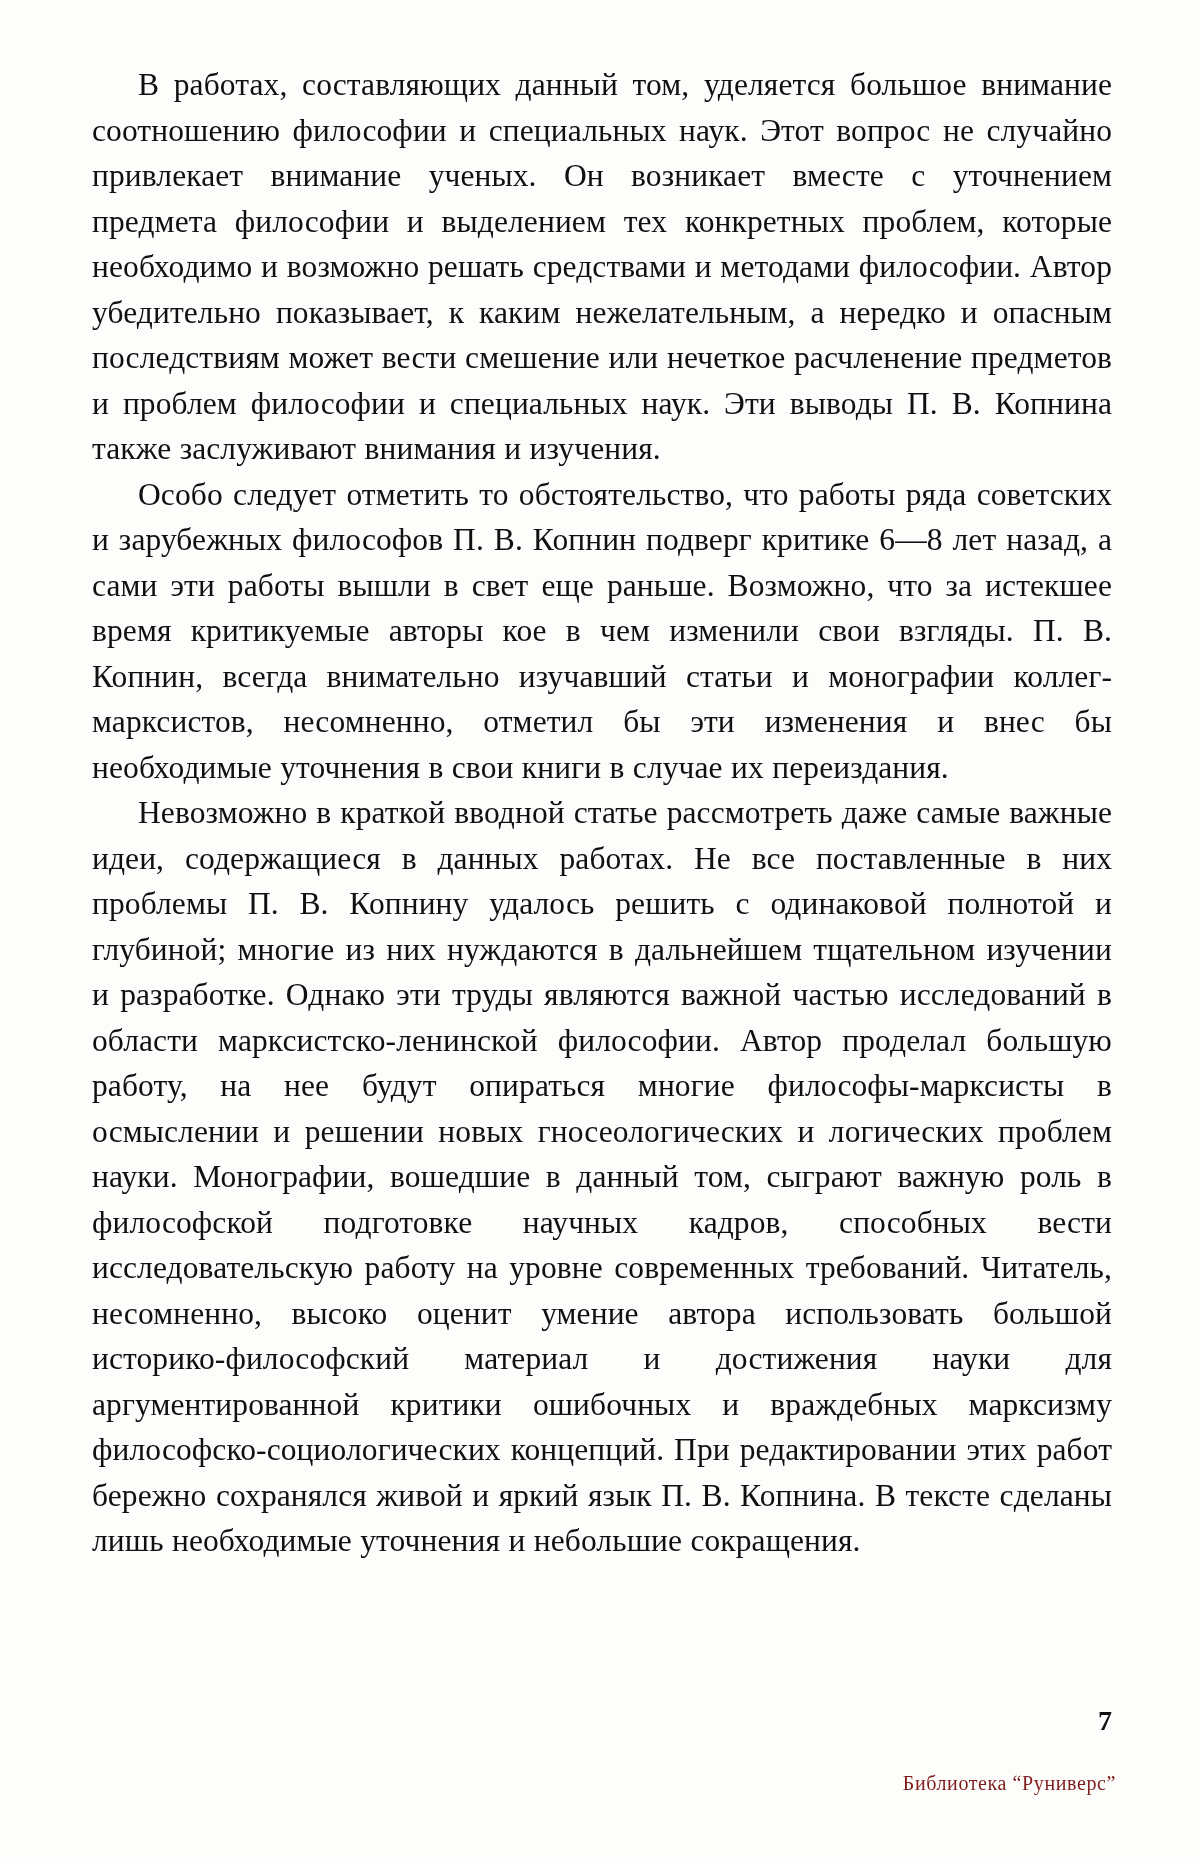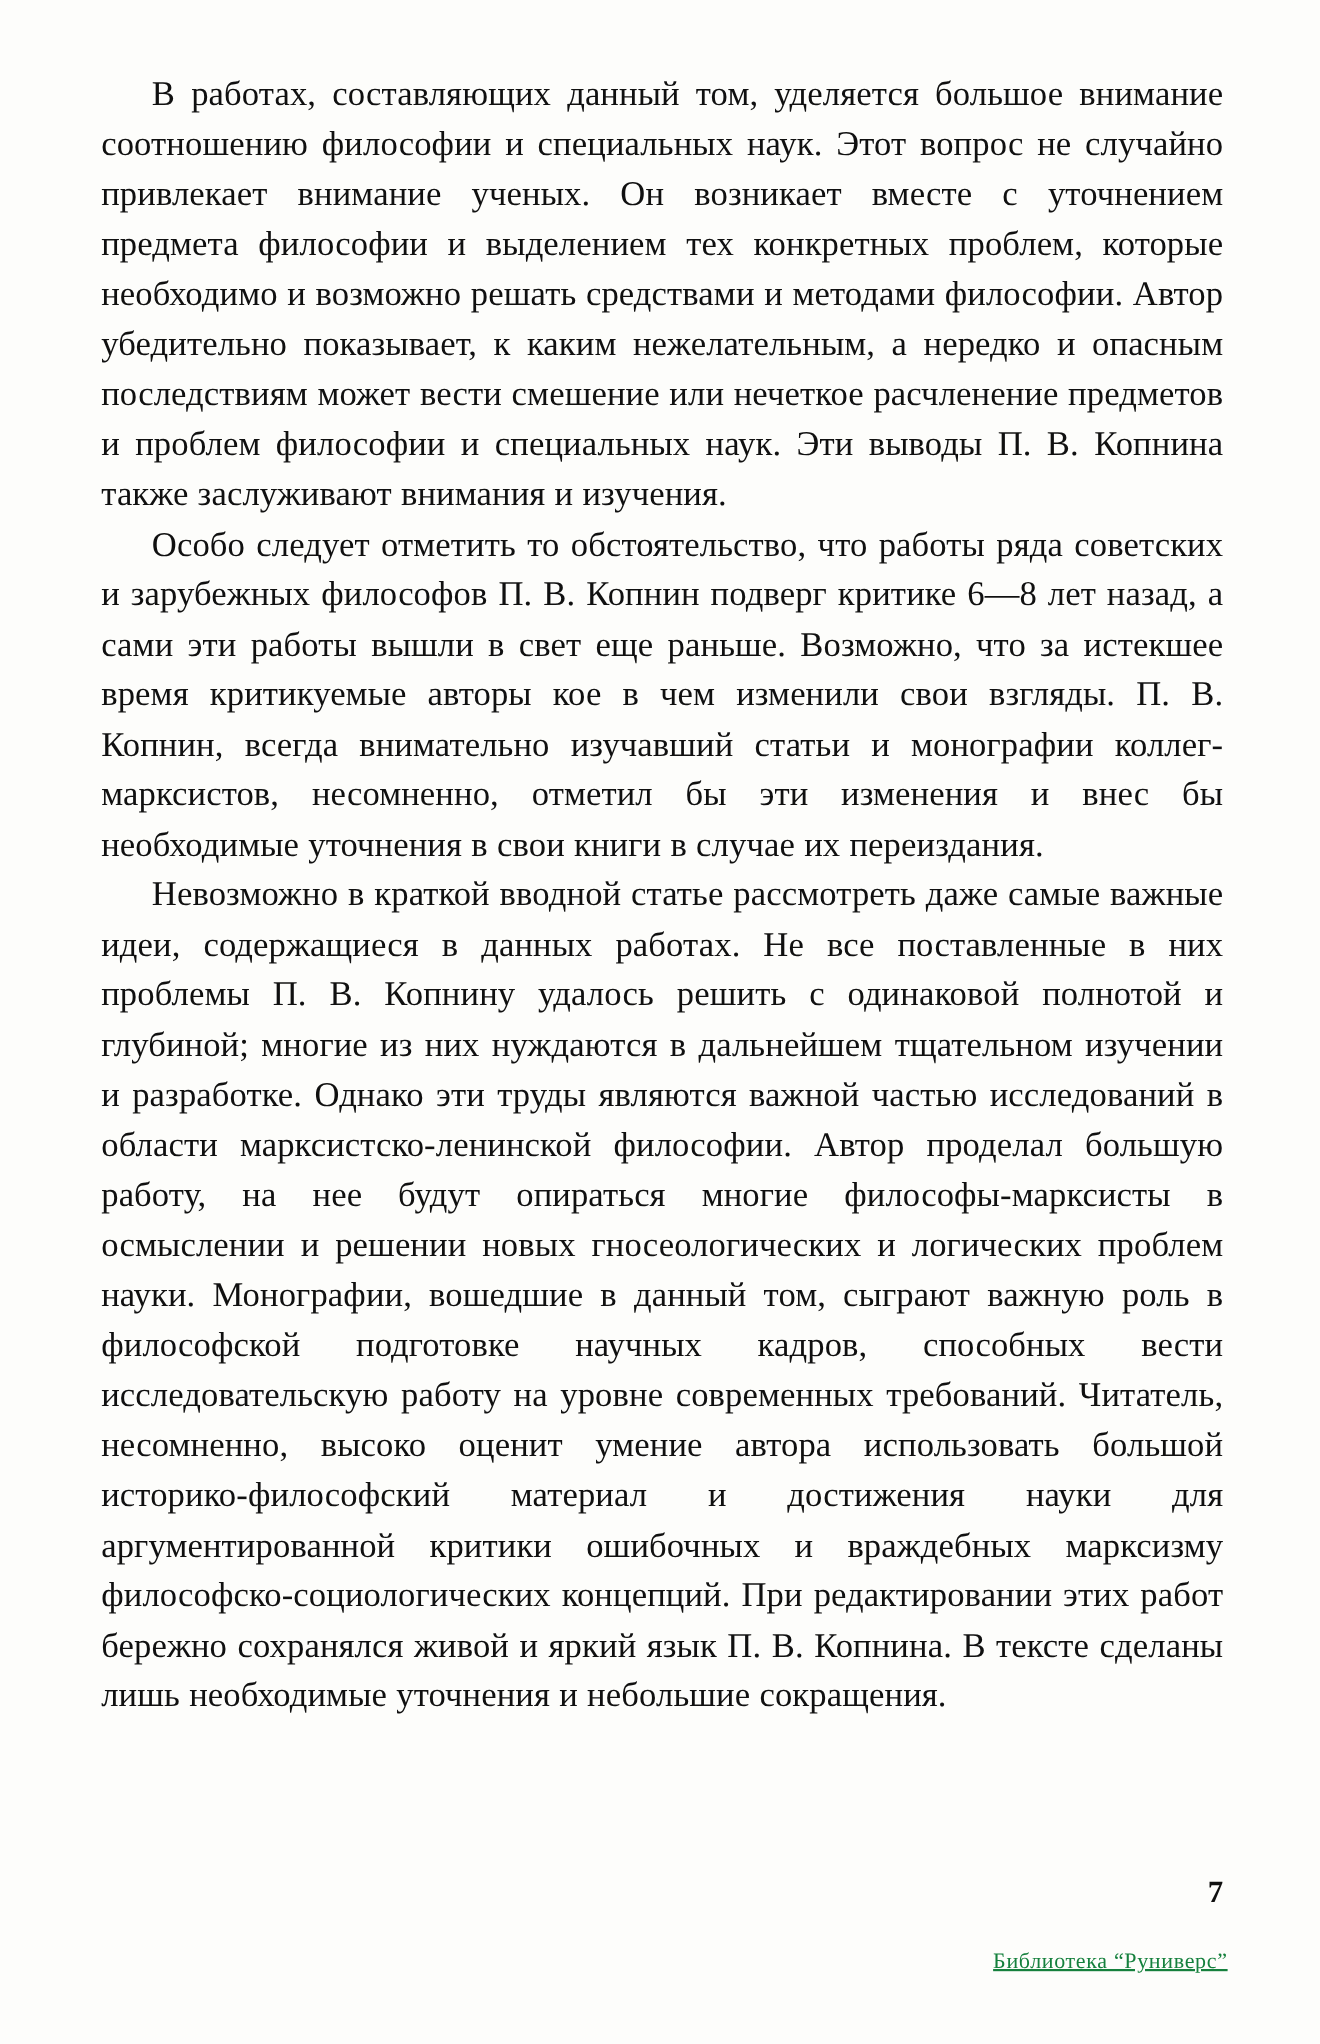--- a/index.html
+++ b/index.html
@@ -51,24 +51,23 @@
     font-size: 28px;
     font-weight: bold;
     font-family: "Liberation Serif", "DejaVu Serif", serif;
     color: #101010;
   }
   .library-mark {
     position: absolute;
     right: 84px;
     top: 1772px;
     font-size: 20px;
-    color: #15803d;
+    color: #7f1d1d;
     font-family: "Liberation Serif", "DejaVu Serif", serif;
     letter-spacing: 0.6px;
-    text-decoration: underline;
   }
 </style>
 </head>
 <body>
 
 <div class="page">
 
   <div class="text-column">
     <p class="para">В работах, составляющих данный том, уделяется большое внимание соотношению философии и специальных наук. Этот вопрос не случайно привлекает внимание ученых. Он возникает вместе с уточнением предмета философии и выделением тех конкретных проблем, которые необходимо и возможно решать средствами и методами философии. Автор убедительно показывает, к каким нежелательным, а нередко и опасным последствиям может вести смешение или нечеткое расчленение предметов и проблем философии и специальных наук. Эти выводы П. В. Копнина также заслуживают внимания и изучения.</p>
     <p class="para">Особо следует отметить то обстоятельство, что работы ряда советских и зарубежных философов П. В. Копнин подверг критике 6—8 лет назад, а сами эти работы вышли в свет еще раньше. Возможно, что за истекшее время критикуемые авторы кое в чем изменили свои взгляды. П. В. Копнин, всегда внимательно изучавший статьи и монографии коллег-марксистов, несомненно, отметил бы эти изменения и внес бы необходимые уточнения в свои книги в случае их переиздания.</p>

